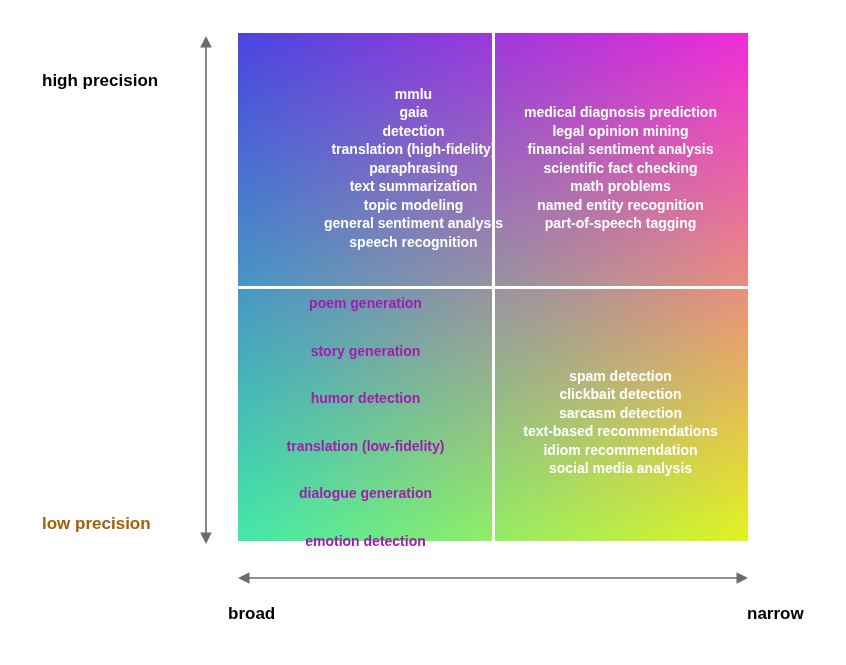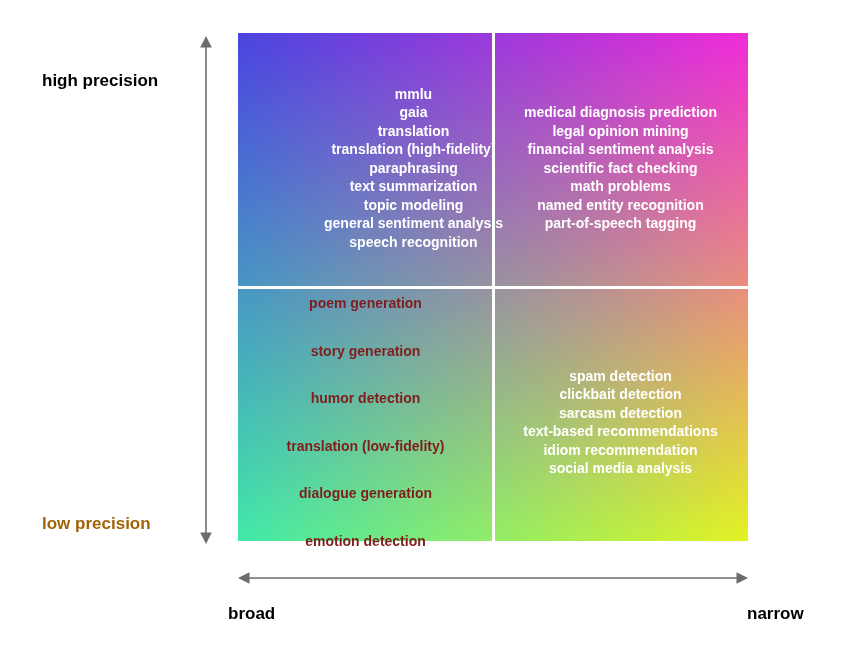--- a/index.html
+++ b/index.html
@@ -123,40 +123,40 @@
       <rect x="0" y="0" width="510" height="508" fill="url(#grad-top)"></rect>
       <rect x="0" y="0" width="510" height="508" fill="url(#grad-bottom)" mask="url(#mask-fade)"></rect>
     </svg>
 
     <div class="divider divider-v" style="background: rgb(255, 255, 255);"></div>
     <div class="divider divider-h" style="background: rgb(255, 255, 255);"></div>
 
     <div class="quad quad-tl" style="color: rgb(255, 255, 255);">
         <div class="task-line">mmlu</div>
         <div class="task-line">gaia</div>
-        <div class="task-line">translation</div>
+        <div class="task-line">detection</div>
         <div class="task-line">translation (high-fidelity)</div>
         <div class="task-line">paraphrasing</div>
         <div class="task-line">text summarization</div>
         <div class="task-line">topic modeling</div>
         <div class="task-line">general sentiment analysis</div>
         <div class="task-line">speech recognition</div>
       </div>
 
     <div class="quad quad-tr" style="color: rgb(255, 255, 255);">
         <div class="task-line">medical diagnosis prediction</div>
         <div class="task-line">legal opinion mining</div>
         <div class="task-line">financial sentiment analysis</div>
         <div class="task-line">scientific fact checking</div>
         <div class="task-line">math problems</div>
         <div class="task-line">named entity recognition</div>
         <div class="task-line">part-of-speech tagging</div>
       </div>
 
-    <div class="quad quad-bl" style="color: #7f1d1d; gap: 29px;">
+    <div class="quad quad-bl" style="color: #a21caf; gap: 29px;">
         <div class="task-line">poem generation</div>
         <div class="task-line">story generation</div>
         <div class="task-line">humor detection</div>
         <div class="task-line">translation (low-fidelity)</div>
         <div class="task-line">dialogue generation</div>
         <div class="task-line">emotion detection</div>
       </div>
 
     <div class="quad quad-br" style="color: rgb(255, 255, 255);">
         <div class="task-line">spam detection</div>

